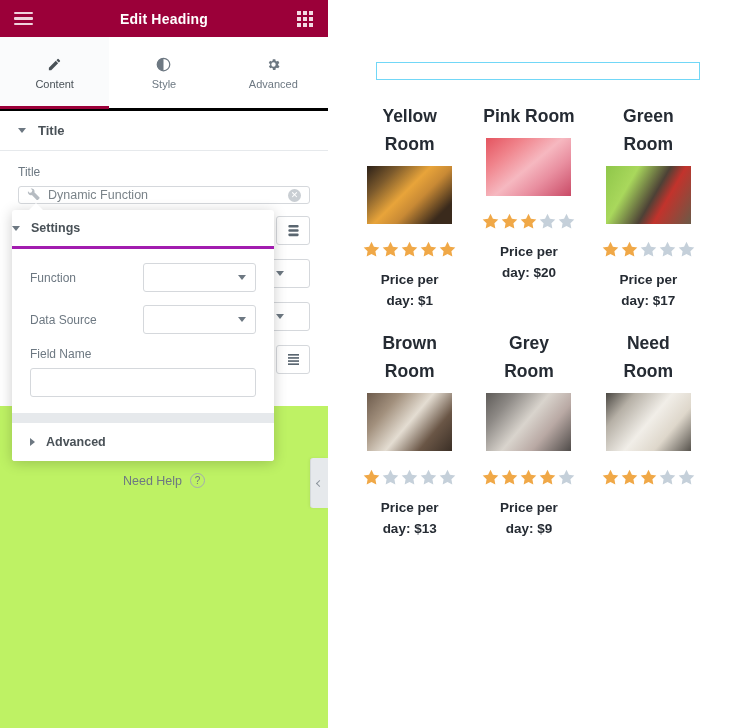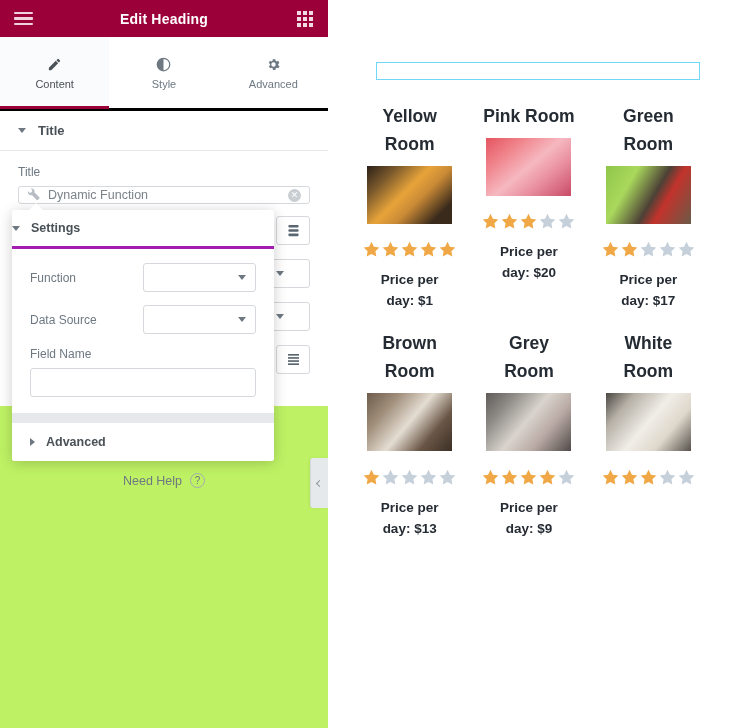--- a/index.html
+++ b/index.html
@@ -396,21 +396,21 @@
             </svg><svg width="19" height="19" viewBox="0 0 24 24" fill="#f0a847">
               <path d="M12 2.2l3.05 6.18 6.82.99-4.93 4.81 1.16 6.79L12 17.77l-6.1 3.2 1.16-6.79L2.13 9.37l6.82-.99z"></path>
             </svg><svg width="19" height="19" viewBox="0 0 24 24" fill="#f0a847">
               <path d="M12 2.2l3.05 6.18 6.82.99-4.93 4.81 1.16 6.79L12 17.77l-6.1 3.2 1.16-6.79L2.13 9.37l6.82-.99z"></path>
             </svg><svg width="19" height="19" viewBox="0 0 24 24" fill="#c5d0da">
               <path d="M12 2.2l3.05 6.18 6.82.99-4.93 4.81 1.16 6.79L12 17.77l-6.1 3.2 1.16-6.79L2.13 9.37l6.82-.99z"></path>
             </svg></div>
           <div class="price">Price per day: $9</div>
         </div>
         <div class="room">
-          <div class="room-name">White Room</div>
+          <div class="room-name">Need Room</div>
           <div class="room-img" style="background-image:linear-gradient(130deg,#4a4742 0%,#b6b0a6 22%,#f1eee8 50%,#ded7cb 72%,#56524c 100%)"></div>
           <div class="stars"><svg width="19" height="19" viewBox="0 0 24 24" fill="#f0a847">
               <path d="M12 2.2l3.05 6.18 6.82.99-4.93 4.81 1.16 6.79L12 17.77l-6.1 3.2 1.16-6.79L2.13 9.37l6.82-.99z"></path>
             </svg><svg width="19" height="19" viewBox="0 0 24 24" fill="#f0a847">
               <path d="M12 2.2l3.05 6.18 6.82.99-4.93 4.81 1.16 6.79L12 17.77l-6.1 3.2 1.16-6.79L2.13 9.37l6.82-.99z"></path>
             </svg><svg width="19" height="19" viewBox="0 0 24 24" fill="#f0a847">
               <path d="M12 2.2l3.05 6.18 6.82.99-4.93 4.81 1.16 6.79L12 17.77l-6.1 3.2 1.16-6.79L2.13 9.37l6.82-.99z"></path>
             </svg><svg width="19" height="19" viewBox="0 0 24 24" fill="#c5d0da">
               <path d="M12 2.2l3.05 6.18 6.82.99-4.93 4.81 1.16 6.79L12 17.77l-6.1 3.2 1.16-6.79L2.13 9.37l6.82-.99z"></path>
             </svg><svg width="19" height="19" viewBox="0 0 24 24" fill="#c5d0da">

